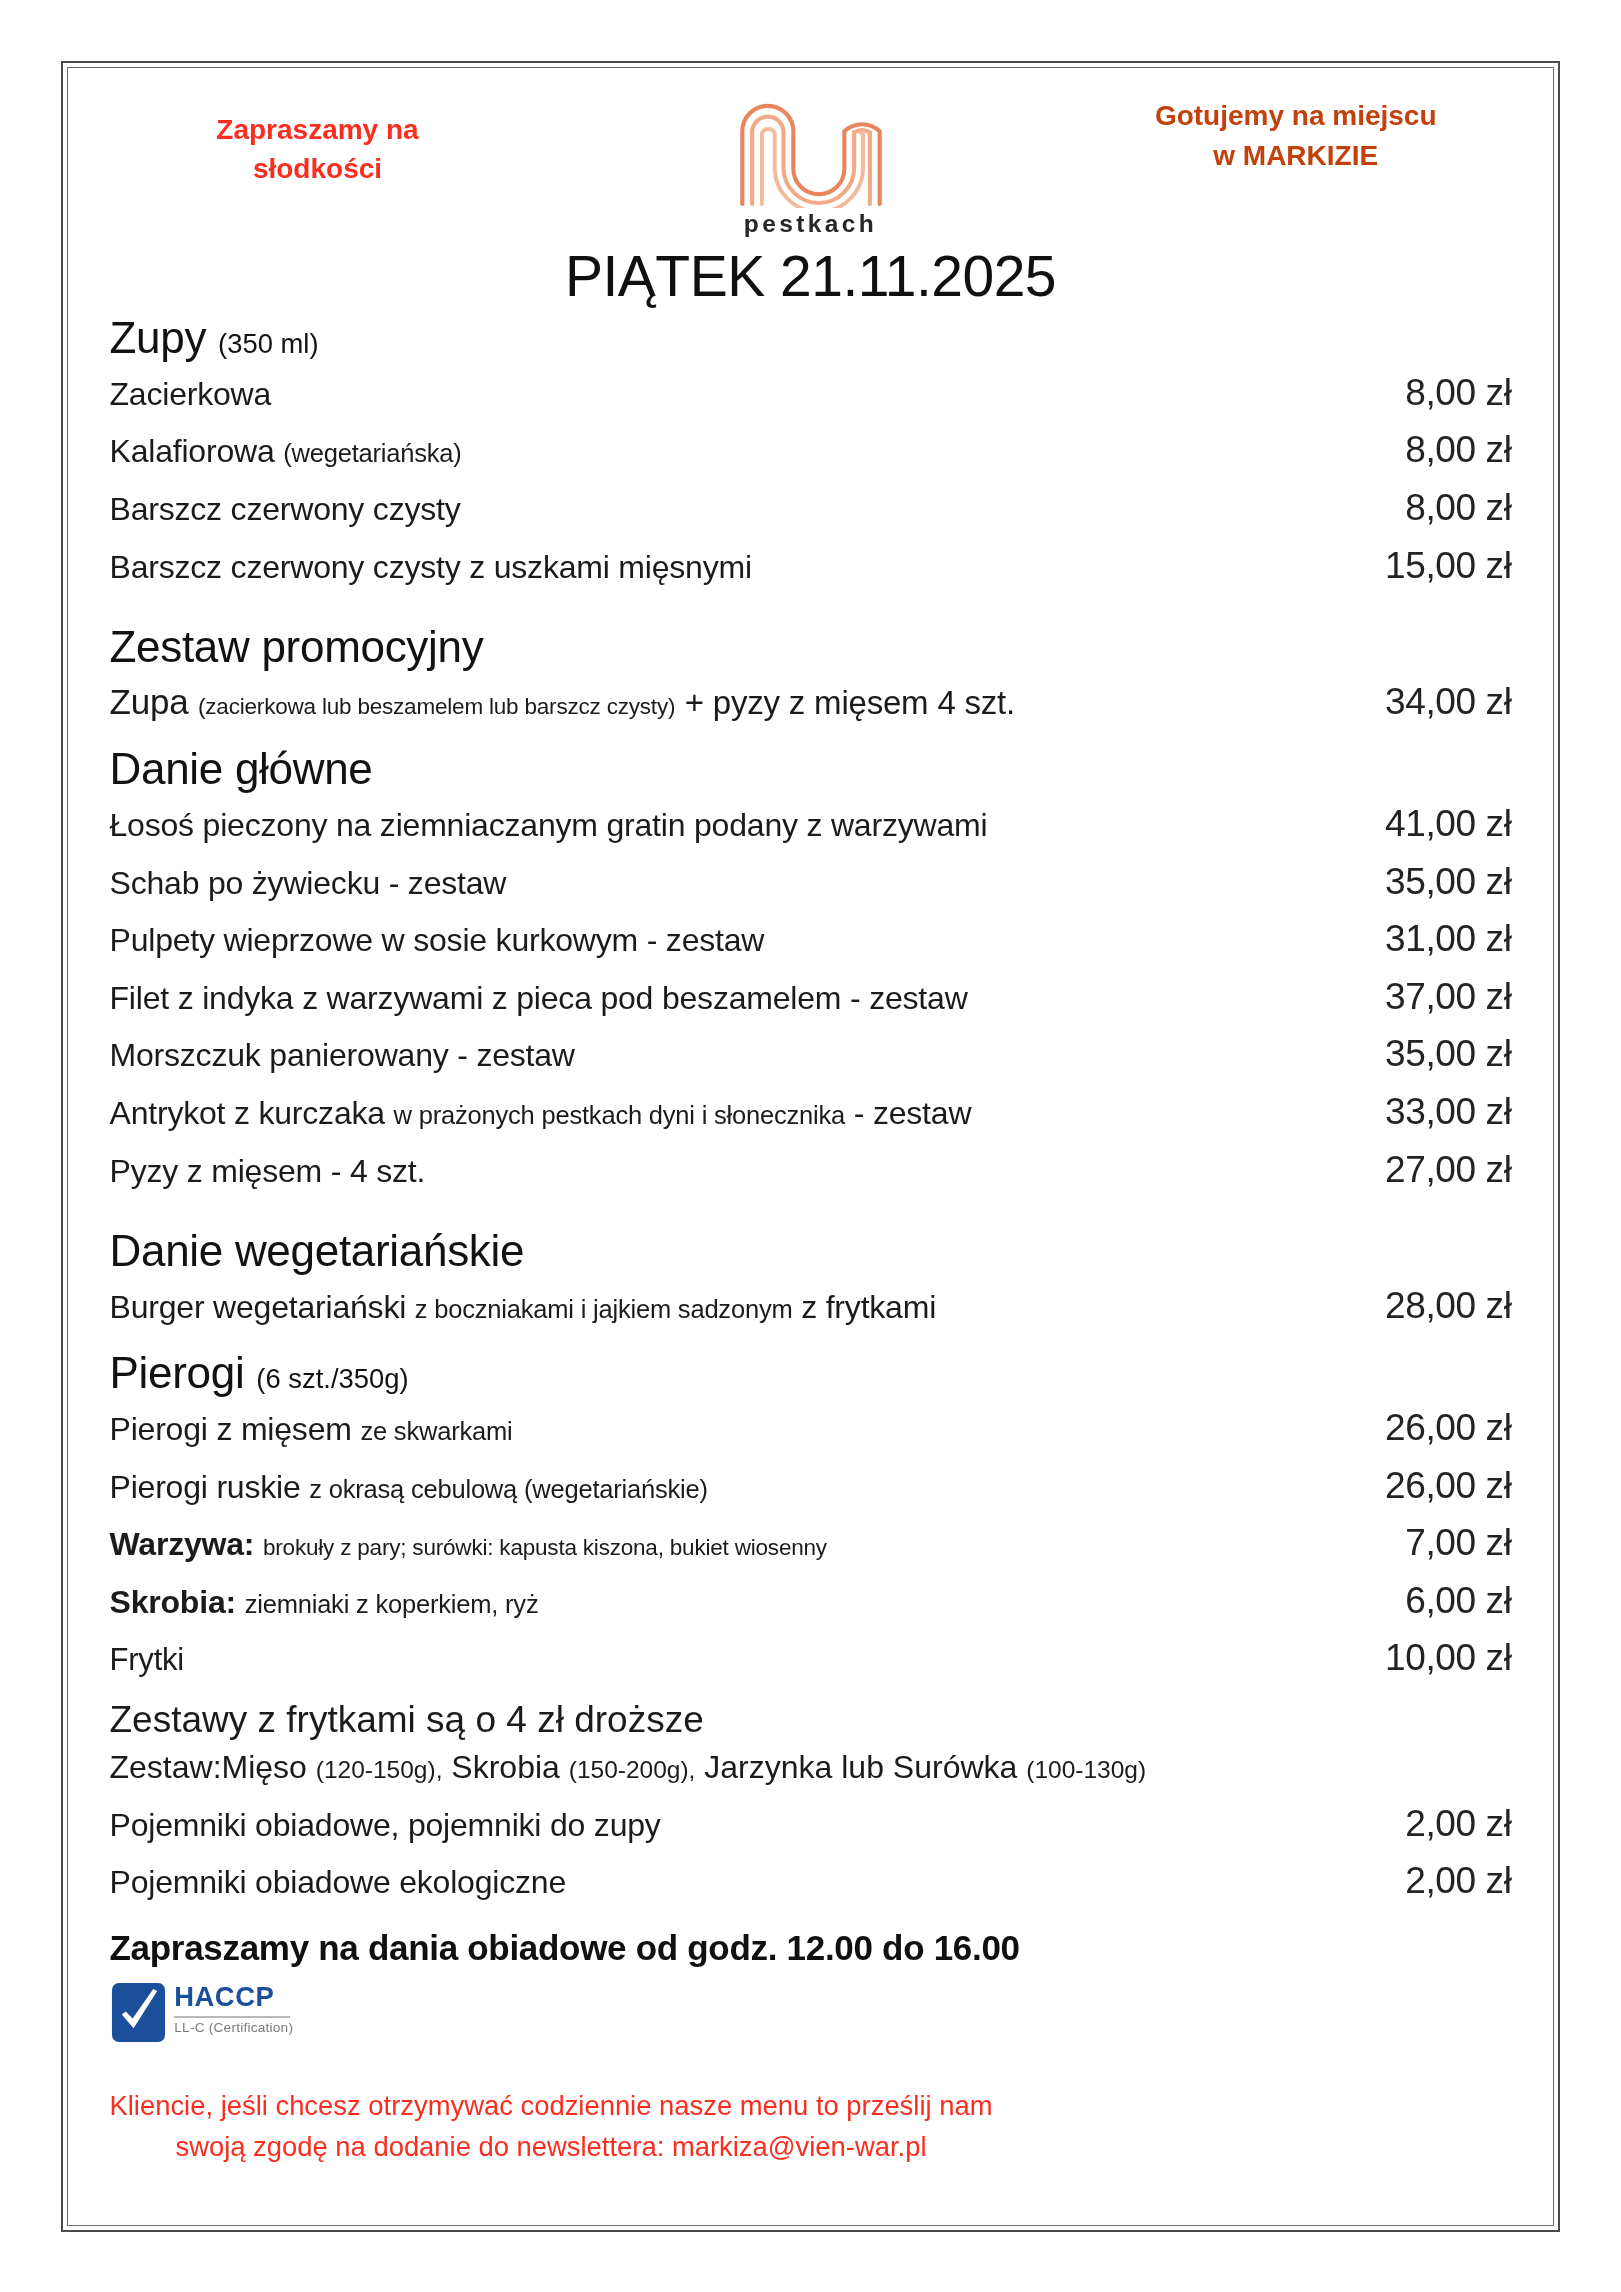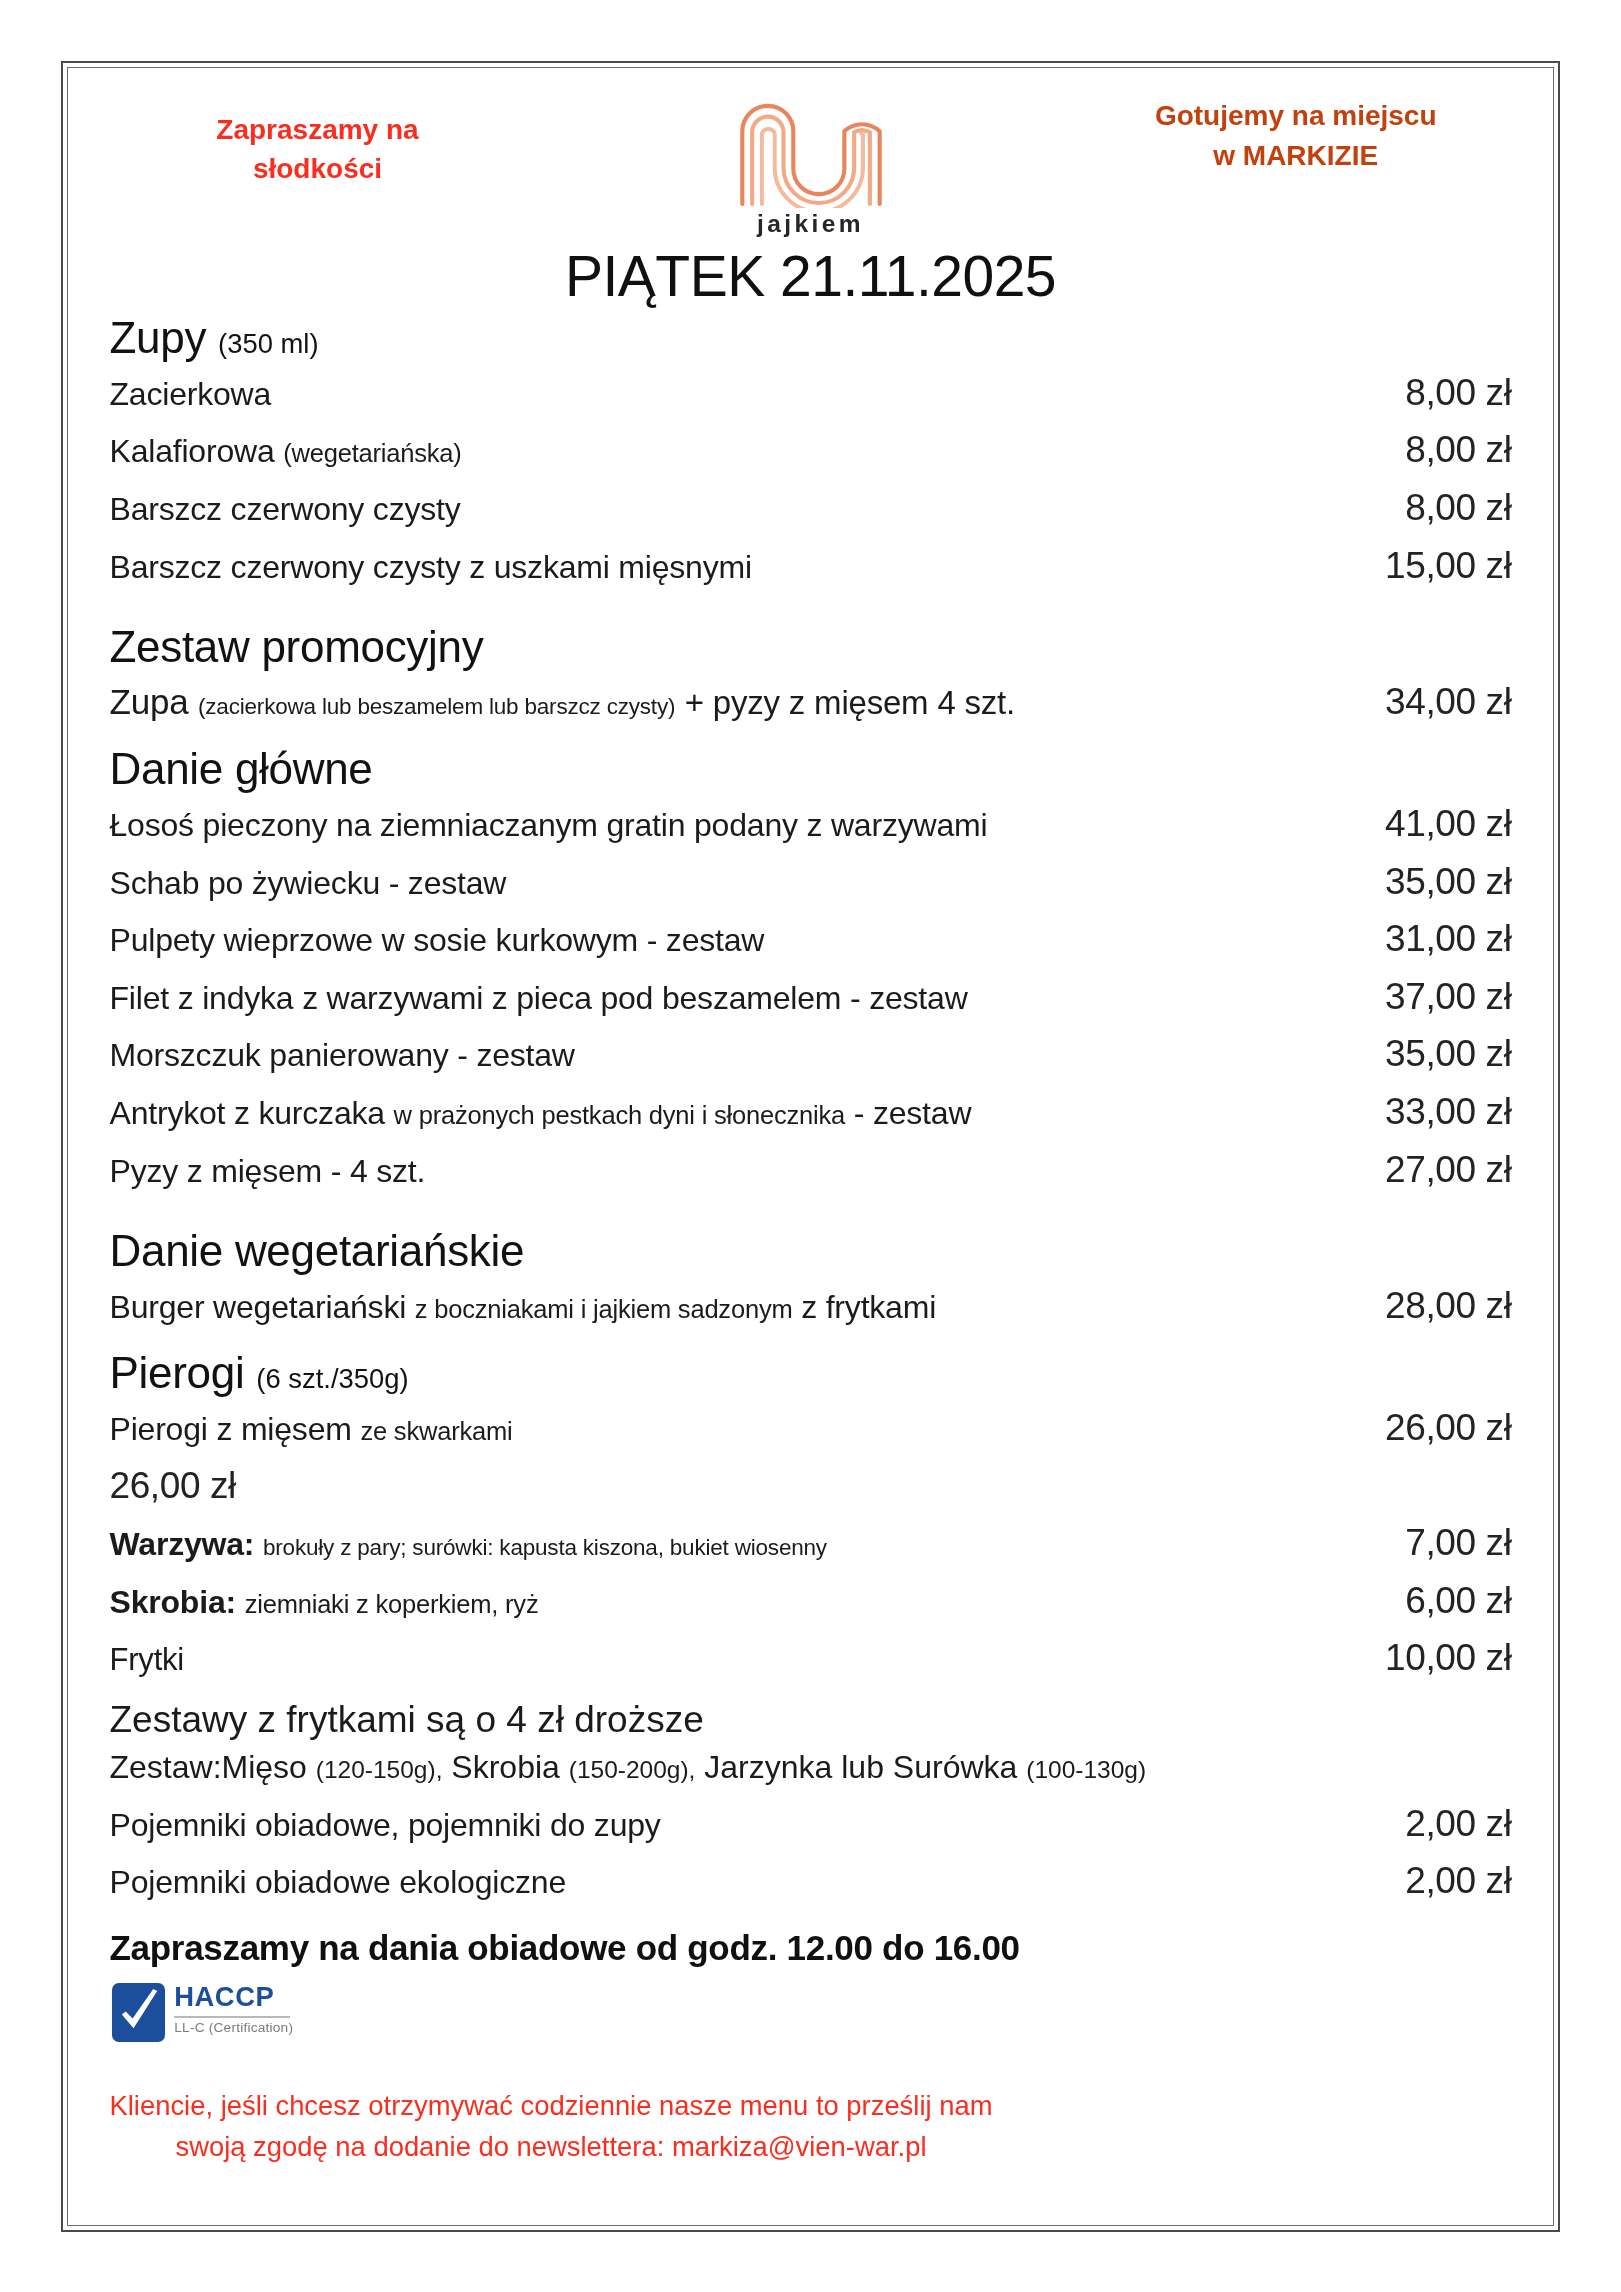--- a/index.html
+++ b/index.html
@@ -234,21 +234,21 @@
           <g fill="none" stroke="#e8855c" stroke-width="4.2" stroke-linecap="round">
             <path d="M10,114 L10,40 A26,26 0 0 1 62,40 L62,78 A26,26 0 0 0 114,78 L114,40 A26,26 0 0 1 150,40 L150,114"></path>
           </g>
           <g fill="none" stroke="#edа88a" stroke-width="4.2" stroke-linecap="round" opacity="0.95">
             <path d="M20,114 L20,41 A16,16 0 0 1 52,41 L52,77 A36,36 0 0 0 124,77 L124,41 A16,16 0 0 1 140,41 L140,114" stroke="#f0a47f"></path>
           </g>
           <g fill="none" stroke="#f3bb9c" stroke-width="4" stroke-linecap="round">
             <path d="M30,114 L30,42 A7,7 0 0 1 43,42 L43,77 A45,45 0 0 0 133,77 L133,42 A7,7 0 0 1 131,42"></path>
           </g>
         </svg>
-        <div class="brand-name">jajkiem</div>
+        <div class="brand-name">pestkach</div>
       </div>
 
       <div class="promo-right">
         <div>Gotujemy na miejscu</div>
         <div>w MARKIZIE</div>
       </div>
     </div>
 
     <div class="title">PIĄTEK 21.11.2025</div>
 
@@ -341,20 +341,24 @@
       <span class="sub">(6 szt./350g)</span>
     </div>
     <div class="row">
       <div class="name">
         <span>Pierogi z mięsem</span>
         <span class="sm">ze skwarkami</span>
       </div>
       <div class="price">26,00 zł</div>
     </div>
     <div class="row">
+      <div class="name">
+        <span>Pierogi ruskie</span>
+        <span class="sm">z okrasą cebulową (wegetariańskie)</span>
+      </div>
       <div class="price">26,00 zł</div>
     </div>
     <div class="row">
       <div class="name">
         <span class="bold">Warzywa:</span>
         <span class="xs">brokuły z pary; surówki: kapusta kiszona, bukiet wiosenny</span>
       </div>
       <div class="price">7,00 zł</div>
     </div>
     <div class="row">

